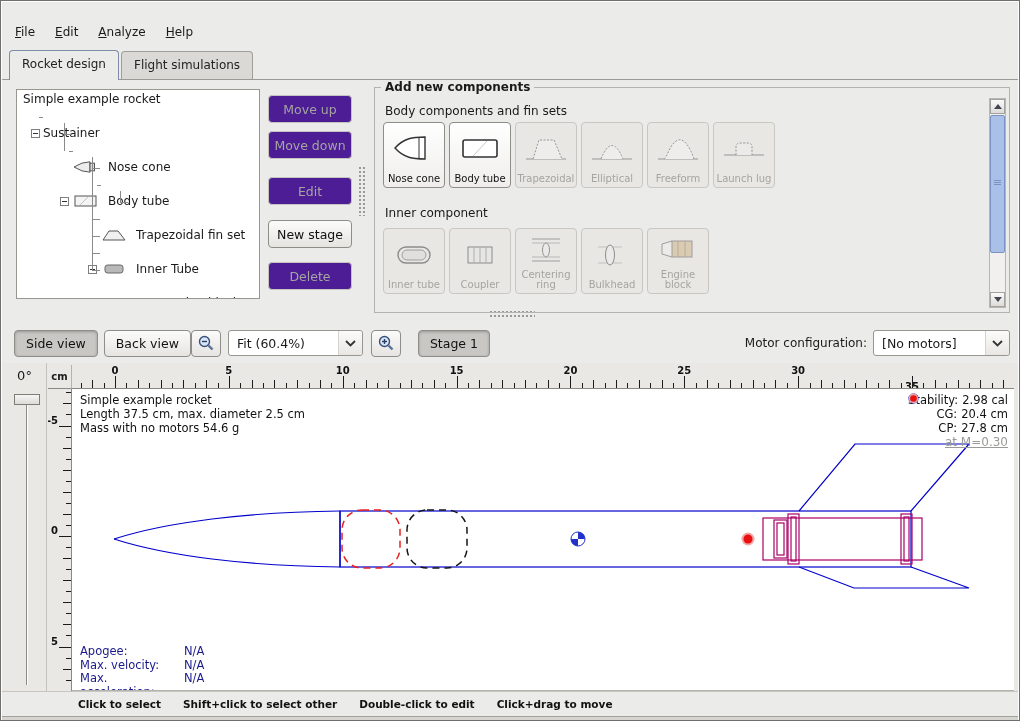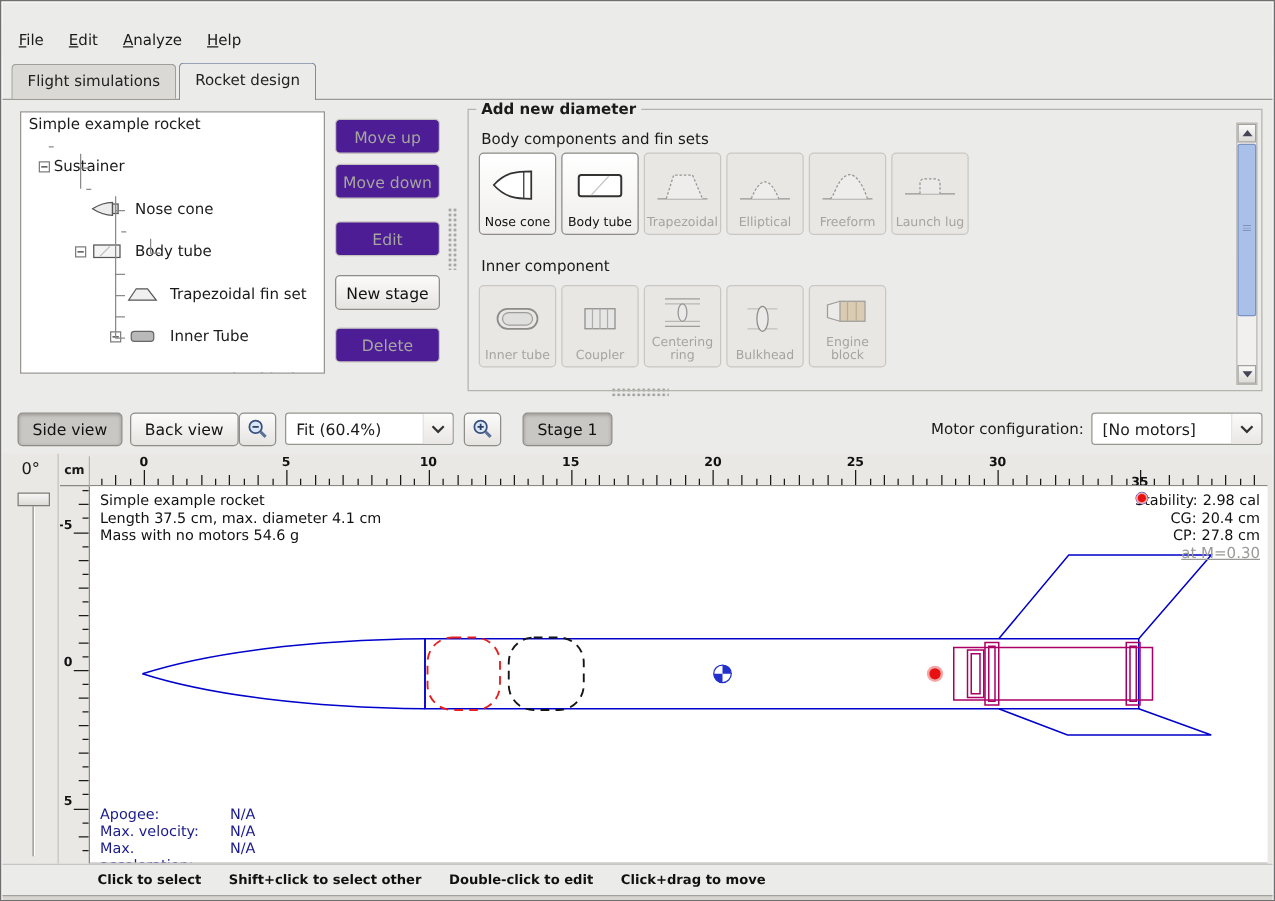--- a/index.html
+++ b/index.html
@@ -211,22 +211,22 @@
 
 
   <div class="menubar" id="menubar">
       <span class="menu-item"><u>F</u>ile</span>
       <span class="menu-item"><u>E</u>dit</span>
       <span class="menu-item"><u>A</u>nalyze</span>
       <span class="menu-item"><u>H</u>elp</span>
     </div>
 
   <div class="tabbar" id="tabbar">
+      <div class="tab active">Rocket design</div>
       <div class="tab">Flight simulations</div>
-      <div class="tab active">Rocket design</div>
     </div>
 
   <div class="top-section">
     <div class="tree-panel" id="tree-panel">
         <div class="tree-row" style="top: 1px;">
           <span class="tree-label" style="left: 6px;">Simple example rocket</span>
         </div>
         <div class="tree-row" style="top: 18px;">
           <span class="tree-exp" style="left: 14px;"></span>
           <span class="tree-label" style="left: 26px;">Sustainer</span>
@@ -286,21 +286,21 @@
         <button class="btn disabled" style="margin-top: 6px;">Move up</button>
         <button class="btn disabled" style="margin-top: 8px;">Move down</button>
         <button class="btn disabled" style="margin-top: 18px;">Edit</button>
         <button class="btn" style="margin-top: 15px;">New stage</button>
         <button class="btn disabled" style="margin-top: 14px;">Delete</button>
       </div>
     <div class="dots" style="left:356px;top:86px;width:8px;height:50px;"></div>
     <div class="dots" style="left:487px;top:230px;width:46px;height:7px;"></div>
 
     <div class="add-panel">
-      <div class="add-legend">Add new diameter</div>
+      <div class="add-legend">Add new components</div>
       <div id="addgroups">
           <div class="group-label" style="top: 16px;">Body components and fin sets</div>
           <div class="comp-row" style="top: 34px;">
             <button class="comp-btn">
               <div class="comp-icon">
                 <svg width="44" height="36" viewBox="0 0 44 36">
                   <path d="M3,17 C12,7 21,6 33,6 L33,28 C21,28 12,27 3,17 Z" fill="#fff" stroke="#333" stroke-width="1.4"></path>
                   <line x1="27" y1="6.5" x2="27" y2="27.5" stroke="#333"></line>
                 </svg>
               </div>
@@ -630,21 +630,21 @@
         </g>
 
         <g>
           <circle cx="676" cy="150" r="6.5" fill="#f2a6a6"></circle>
           <circle cx="676" cy="150" r="4.5" fill="var(--cp-marker)"></circle>
         </g>
       </svg>
 
       <div class="fig-header">
         <div>Simple example rocket</div>
-        <div>Length 37.5 cm, max. diameter 4.1 cm</div>
+        <div>Length 37.5 cm, max. diameter 2.5 cm</div>
         <div>Mass with no motors 54.6 g</div>
       </div>
 
       <div class="fig-right">
         <div class="row">
           <span>Stability:</span>
           <span>2.98 cal</span>
         </div>
         <div class="row">
           <svg width="11" height="11" viewBox="0 0 14 14">

